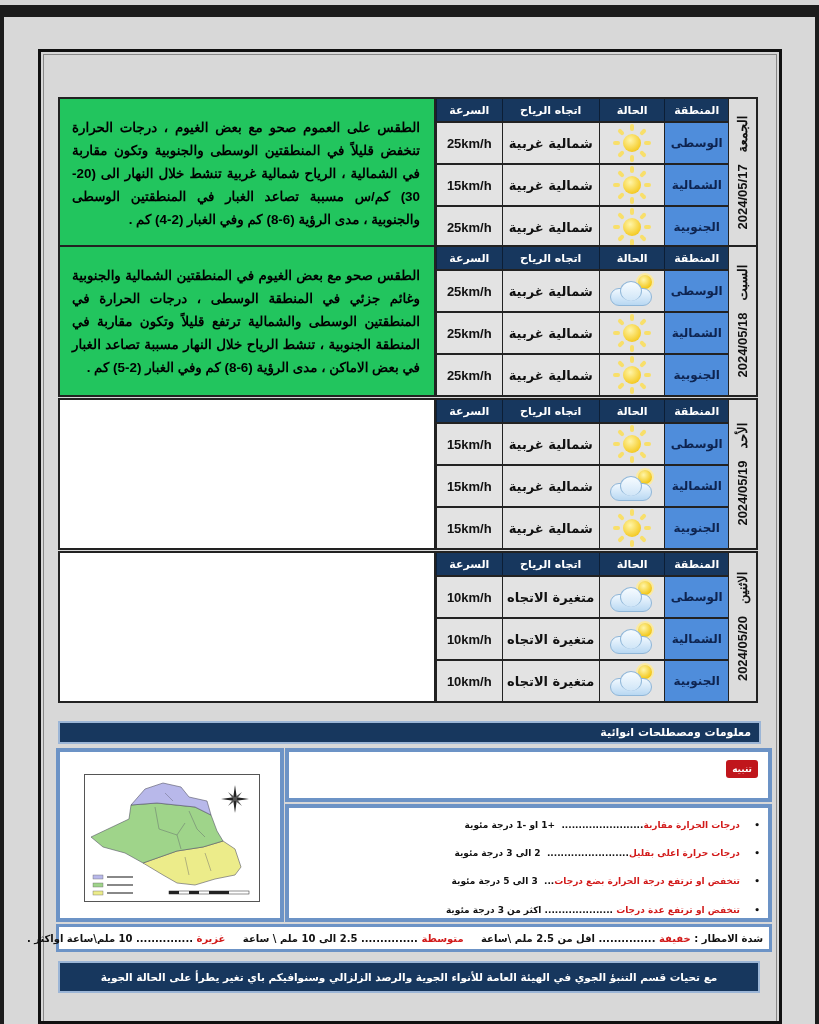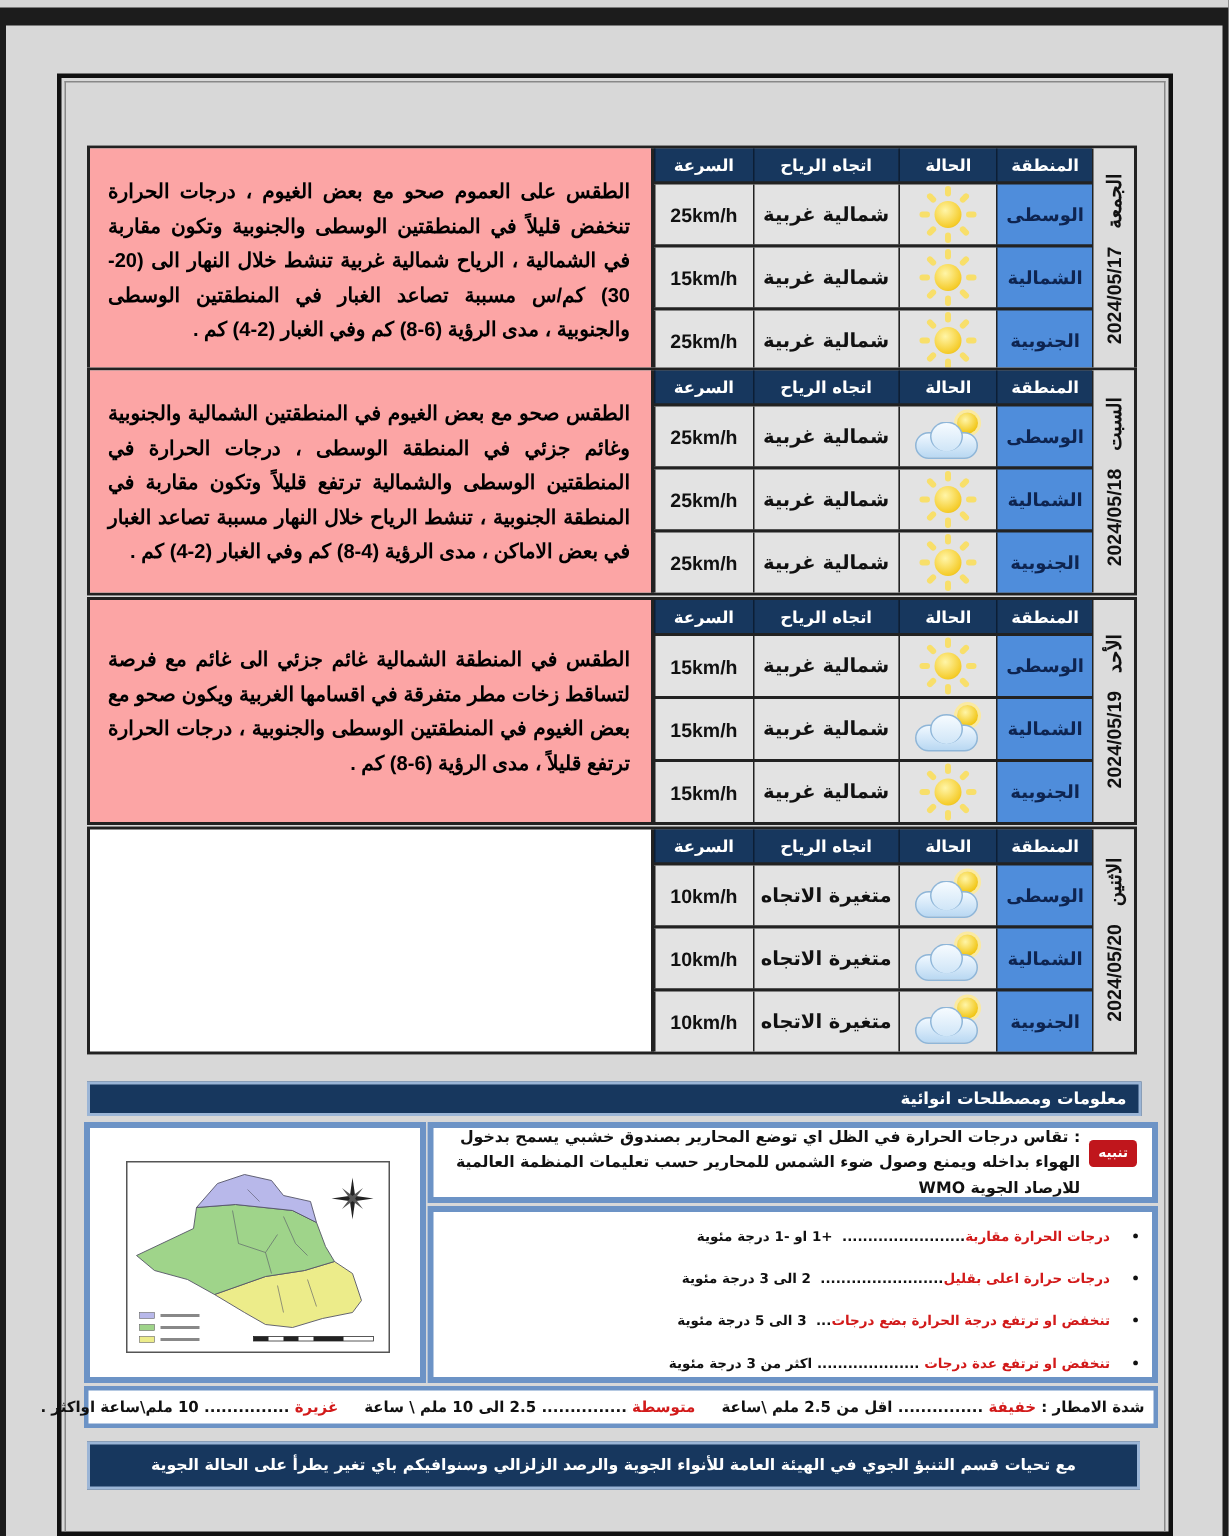--- a/index.html
+++ b/index.html
@@ -72,21 +72,21 @@
     border-left: 1px solid #222;
   }
   .grid-row .c-state, .grid-row .c-dir, .grid-row .c-speed {
     background: #e3e3e3; display: flex; align-items: center; justify-content: center;
     border-left: 1px solid #222;
   }
   .grid-row .c-dir { font-weight: bold; font-size: 13px; color: #111; }
   .grid-row .c-speed { font-weight: bold; font-size: 13px; color: #111;
     font-family: "Liberation Sans", sans-serif; }
   .desc {
-    flex: 1; background: #fca5a5; display: flex; align-items: center;
+    flex: 1; background: #22c55e; display: flex; align-items: center;
     padding: 0 14px 0 12px;
   }
   .desc p {
     direction: rtl; text-align: justify; text-align-last: right;
     font-weight: bold; font-size: 13.4px; line-height: 23px; color: #000;
     font-family: "Liberation Sans", sans-serif;
   }
 
   
   .sun { position: relative; width: 40px; height: 40px; }
@@ -301,21 +301,21 @@
               <span class="ray" style="transform:rotate(270deg)"></span>
               <span class="ray" style="transform:rotate(315deg)"></span>
               <span class="core"></span>
             </div>
           </div>
       <div class="c-dir">شمالية غربية</div>
       <div class="c-speed">25km/h</div>
     </div>
     </div>
     <div class="desc">
-      <p>الطقس صحو مع بعض الغيوم في المنطقتين الشمالية والجنوبية وغائم جزئي في المنطقة الوسطى ، درجات الحرارة في المنطقتين الوسطى والشمالية ترتفع قليلاً وتكون مقاربة في المنطقة الجنوبية ، تنشط الرياح خلال النهار مسببة تصاعد الغبار في بعض الاماكن ، مدى الرؤية (4-8) كم وفي الغبار (2-4) كم .</p>
+      <p>الطقس صحو مع بعض الغيوم في المنطقتين الشمالية والجنوبية وغائم جزئي في المنطقة الوسطى ، درجات الحرارة في المنطقتين الوسطى والشمالية ترتفع قليلاً وتكون مقاربة في المنطقة الجنوبية ، تنشط الرياح خلال النهار مسببة تصاعد الغبار في بعض الاماكن ، مدى الرؤية (6-8) كم وفي الغبار (2-5) كم .</p>
     </div>
     </div>
     <div class="day" style="top: 398px;">
     <div class="date-col">
       <div class="date-text"><span>2024/05/19</span> <span class="dn">الأحد</span></div>
     </div>
     <div class="grid">
       <div class="grid-head">
         <div class="c-region">المنطقة</div>
         <div class="c-state">الحالة</div>
@@ -364,23 +364,20 @@
               <span class="ray" style="transform:rotate(225deg)"></span>
               <span class="ray" style="transform:rotate(270deg)"></span>
               <span class="ray" style="transform:rotate(315deg)"></span>
               <span class="core"></span>
             </div>
           </div>
       <div class="c-dir">شمالية غربية</div>
       <div class="c-speed">15km/h</div>
     </div>
     </div>
-    <div class="desc">
-      <p>الطقس في المنطقة الشمالية غائم جزئي الى غائم مع فرصة لتساقط زخات مطر متفرقة في اقسامها الغربية ويكون صحو مع بعض الغيوم في المنطقتين الوسطى والجنوبية ، درجات الحرارة ترتفع قليلاً ، مدى الرؤية (6-8) كم .</p>
-    </div>
     </div>
     <div class="day" style="top: 551px;">
     <div class="date-col">
       <div class="date-text"><span>2024/05/20</span> <span class="dn">الاثنين</span></div>
     </div>
     <div class="grid">
       <div class="grid-head">
         <div class="c-region">المنطقة</div>
         <div class="c-state">الحالة</div>
         <div class="c-dir">اتجاه الرياح</div>
@@ -469,21 +466,20 @@
         <rect x="0" y="0" width="10" height="3" fill="#222"></rect>
         <rect x="20" y="0" width="10" height="3" fill="#222"></rect>
         <rect x="40" y="0" width="20" height="3" fill="#222"></rect>
       </g>
     </svg>
   </div>
 </div>
 
 <div class="note-box">
   <span class="note-badge">تنبيه</span>
-  <div class="note-text">: تقاس درجات الحرارة في الظل اي توضع المحارير بصندوق خشبي يسمح بدخول الهواء بداخله ويمنع وصول ضوء الشمس للمحارير حسب تعليمات المنظمة العالمية للارصاد الجوية WMO</div>
 </div>
 
 <div class="legend-box">
   <div class="legend-item" style="top:12px">
     <span class="bullet">•</span>
     <span class="red">درجات الحرارة مقاربة</span><span>........................</span>&nbsp;&nbsp;<span>+1 او -1 درجة مئوية</span>
   </div>
   <div class="legend-item" style="top:40px">
     <span class="bullet">•</span>
     <span class="red">درجات حرارة اعلى بقليل</span><span>........................</span>&nbsp;&nbsp;<span>2 الى 3 درجة مئوية</span>

